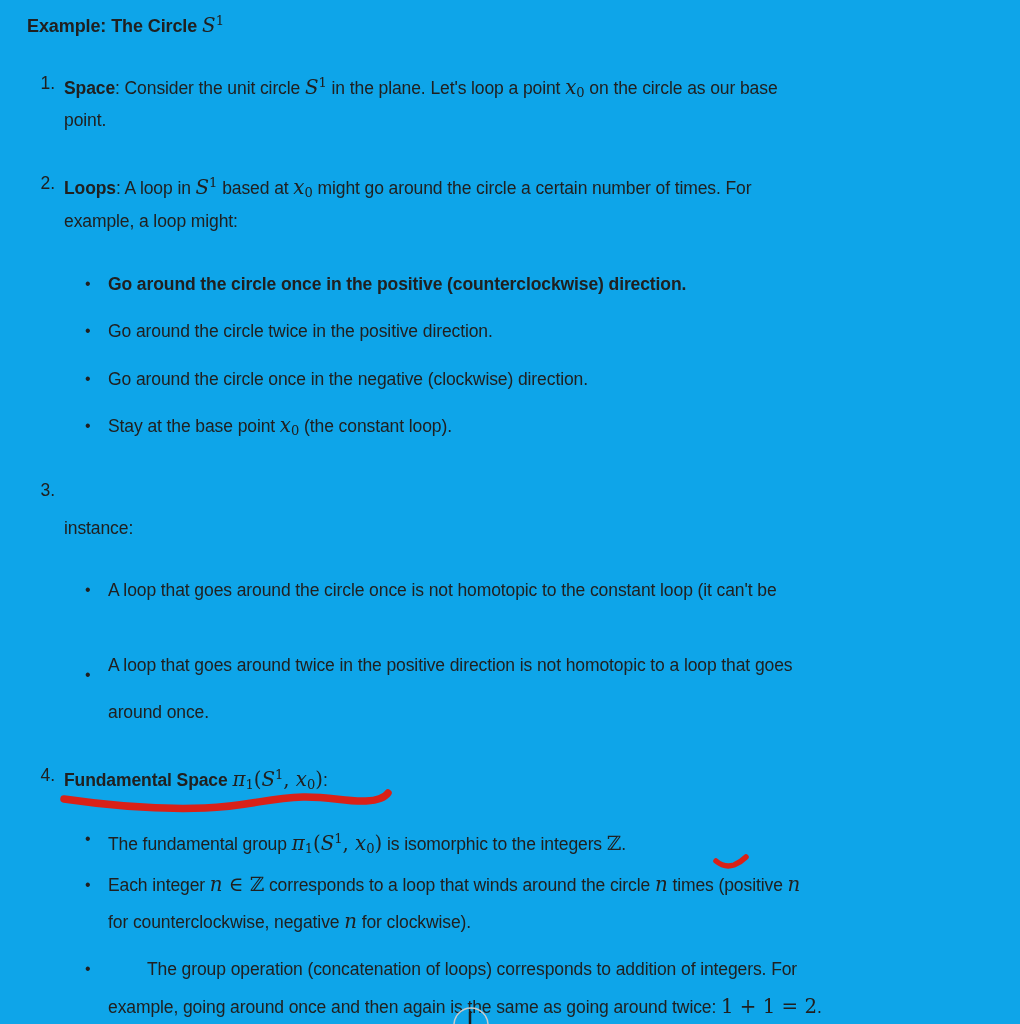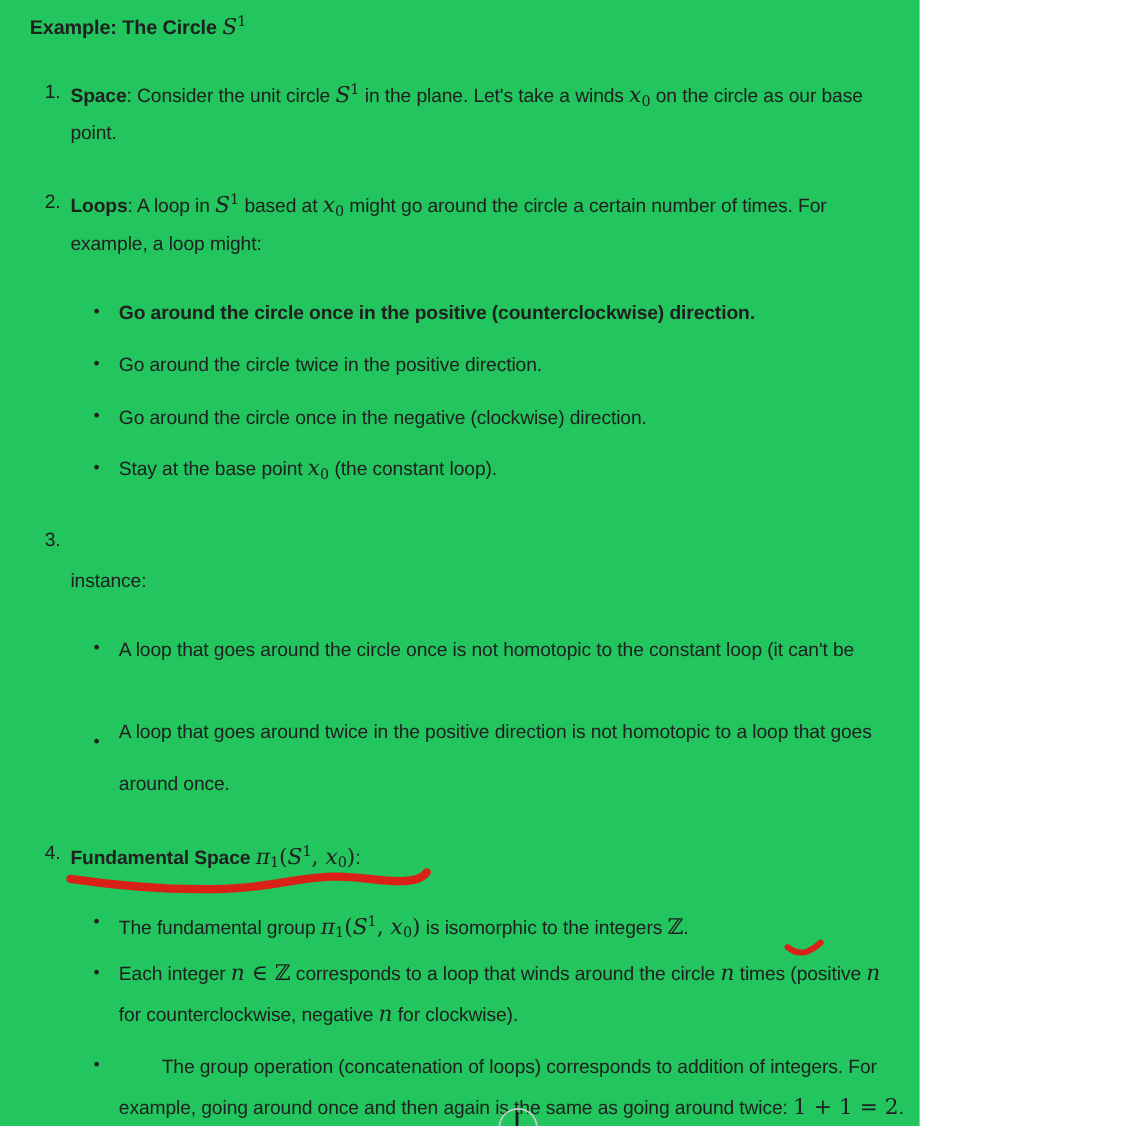--- a/index.html
+++ b/index.html
@@ -1,24 +1,24 @@
 <!DOCTYPE html>
 <html><head>
 <meta charset="utf-8">
 <style>
   html, body {
     margin: 0; padding: 0;
     background: #ffffff;
   }
   .page {
     position: relative;
-    width: 836px;
+    width: 1020px;
     height: 1024px;
     overflow: hidden;
-    background: #22c55e;
+    background: #0ea5e9;
     font-family: "Liberation Sans", "DejaVu Sans", sans-serif;
     color: #202020;
     font-size: 17.5px;
     letter-spacing: -0.1px;
   }
   .line {
     position: absolute;
     white-space: nowrap;
     line-height: 26px;
   }
@@ -65,21 +65,21 @@
   }
 </style>
 </head>
 <body>
 
 <div class="page">
 
   <div class="line title" style="top:8px; left:27px;"><span class="run-b">Example: The Circle </span><span class="run-msup">S<sup>1</sup></span></div>
 
   <div class="num" style="top:70px;">1.</div>
-  <div class="line" style="top:70px; left:64px;"><span class="run-b">Space</span><span class="run-t">: Consider the unit circle </span><span class="run-msup">S<sup>1</sup></span><span class="run-t"> in the plane. Let's take a winds </span><span class="run-msub">x<sub>0</sub></span><span class="run-t"> on the circle as our base</span></div>
+  <div class="line" style="top:70px; left:64px;"><span class="run-b">Space</span><span class="run-t">: Consider the unit circle </span><span class="run-msup">S<sup>1</sup></span><span class="run-t"> in the plane. Let's loop a point </span><span class="run-msub">x<sub>0</sub></span><span class="run-t"> on the circle as our base</span></div>
   <div class="line" style="top:107px; left:64px;"><span class="run-t">point.</span></div>
 
   <div class="num" style="top:170px;">2.</div>
   <div class="line" style="top:170px; left:64px;"><span class="run-b">Loops</span><span class="run-t">: A loop in </span><span class="run-msup">S<sup>1</sup></span><span class="run-t"> based at </span><span class="run-msub">x<sub>0</sub></span><span class="run-t"> might go around the circle a certain number of times. For</span></div>
   <div class="line" style="top:208px; left:64px;"><span class="run-t">example, a loop might:</span></div>
 
   <div class="dot" style="top:271px;">•</div>
   <div class="line" style="top:271px; left:108px;font-weight:bold;"><span class="run-t">Go around the circle once in the positive (counterclockwise) direction.</span></div>
   <div class="dot" style="top:318px;">•</div>
   <div class="line" style="top:318px; left:108px;"><span class="run-t">Go around the circle twice in the positive direction.</span></div>

